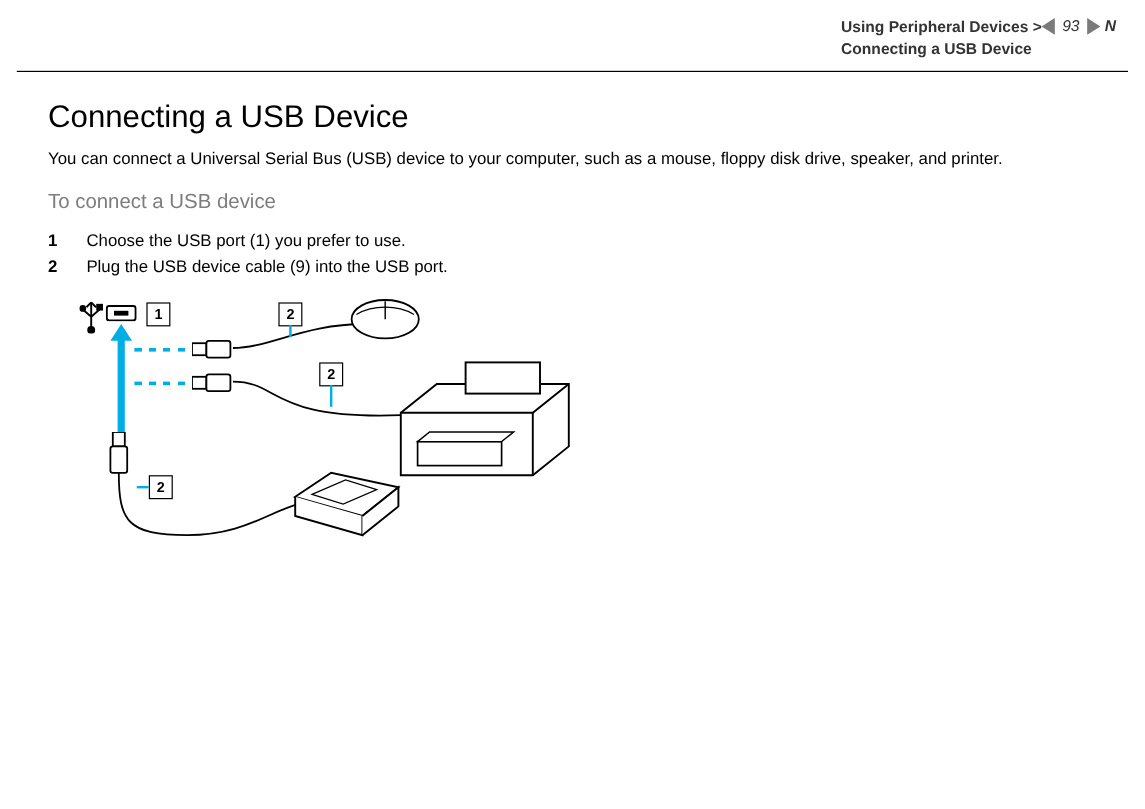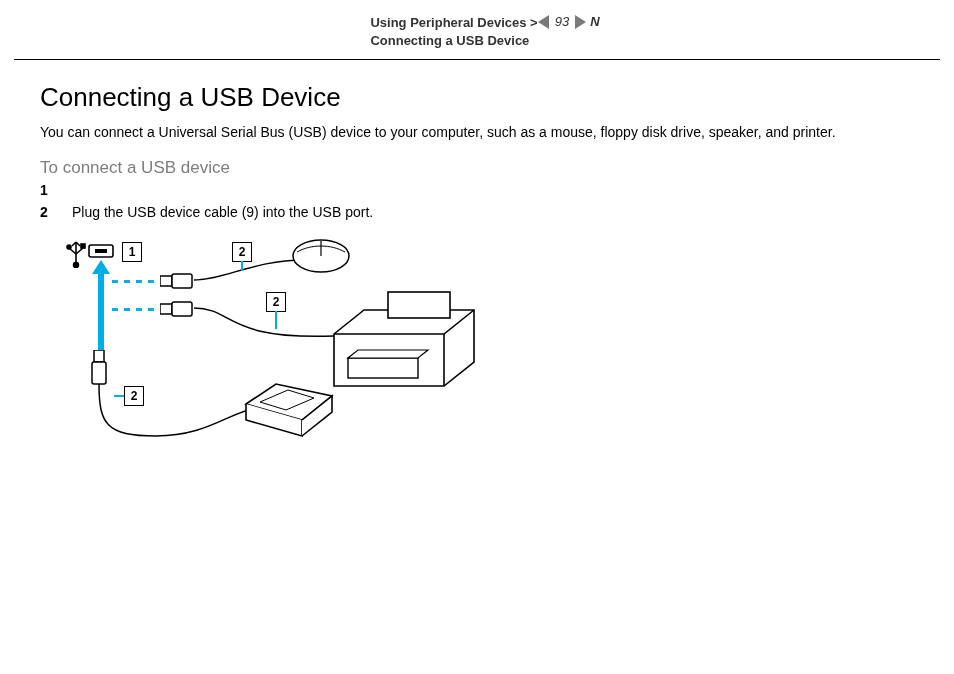--- a/index.html
+++ b/index.html
@@ -1,29 +1,29 @@
 <!DOCTYPE html>
 <html><head>
 <meta charset="utf-8">
 <style>
   html,body{margin:0;padding:0;background:#fff;font-family:Arial,Helvetica,sans-serif;color:#000}
   .page{width:954px;height:674px;position:relative;box-sizing:border-box}
-  .header{display:flex;justify-content:center;align-items:flex-start;padding:14px 24px 10px 40px}
+  .header{display:flex;justify-content:flex-end;align-items:flex-start;padding:14px 24px 10px 40px}
   .breadcrumb{font-size:13px;font-weight:bold;color:#333;line-height:1.35}
   .nav{display:flex;align-items:center;gap:6px}
   .nav-arrow{width:0;height:0;display:inline-block}
   .nav-prev{border-top:7px solid transparent;border-bottom:7px solid transparent;border-right:11px solid #7a7a7a}
   .nav-next{border-top:7px solid transparent;border-bottom:7px solid transparent;border-left:11px solid #7a7a7a}
   .page-num{font-size:13px;font-weight:normal;font-style:italic;color:#333}
   .N{font-size:13px;font-weight:bold;font-style:italic;color:#333;margin-left:-2px}
   .rule{border:none;border-top:1px solid #000;margin:0 14px}
   .content{padding:22px 40px 0 40px}
   h1{font-size:26px;font-weight:normal;margin:0 0 10px 0;letter-spacing:0}
   .intro{font-size:14px;line-height:1.35;margin:0 0 16px 0}
-  h2{font-size:17px;font-weight:normal;color:#7d7d7d;margin:0 0 4px 0}
+  h2{font-size:17px;font-weight:normal;color:#7d7d7d;margin:0 0 14px 0}
   ol.steps{list-style:none;margin:0;padding:0;font-size:14px}
   ol.steps li{display:flex;gap:18px;margin:0 0 6px 0}
   ol.steps .num{font-weight:bold;min-width:14px}
   .figure{margin:18px 0 0 26px;width:430px;height:230px;position:relative}
   
   .co{position:absolute;border:1.5px solid #000;background:#fff;width:18px;height:18px;display:flex;align-items:center;justify-content:center;font-size:12px;font-weight:bold}
   
   .ln{position:absolute;background:#00aee6}
   .dash{position:absolute;height:3px;background:repeating-linear-gradient(90deg,#00aee6 0 6px,transparent 6px 12px)}
 </style>
@@ -45,20 +45,21 @@
   </div>
   <hr class="rule">
 
   <div class="content">
     <h1>Connecting a USB Device</h1>
     <p class="intro">You can connect a Universal Serial Bus (USB) device to your computer, such as a mouse, floppy disk drive, speaker, and printer.</p>
     <h2>To connect a USB device</h2>
     <ol class="steps">
       <li>
         <span class="num">1</span>
+        <span>Choose the USB port (1) you prefer to use.</span>
       </li>
       <li>
         <span class="num">2</span>
         <span>Plug the USB device cable (9) into the USB port.</span>
       </li>
     </ol>
 
     <div class="figure">
 
       <svg style="position:absolute;left:0px;top:0px" width="20" height="30" viewBox="0 0 20 30">

